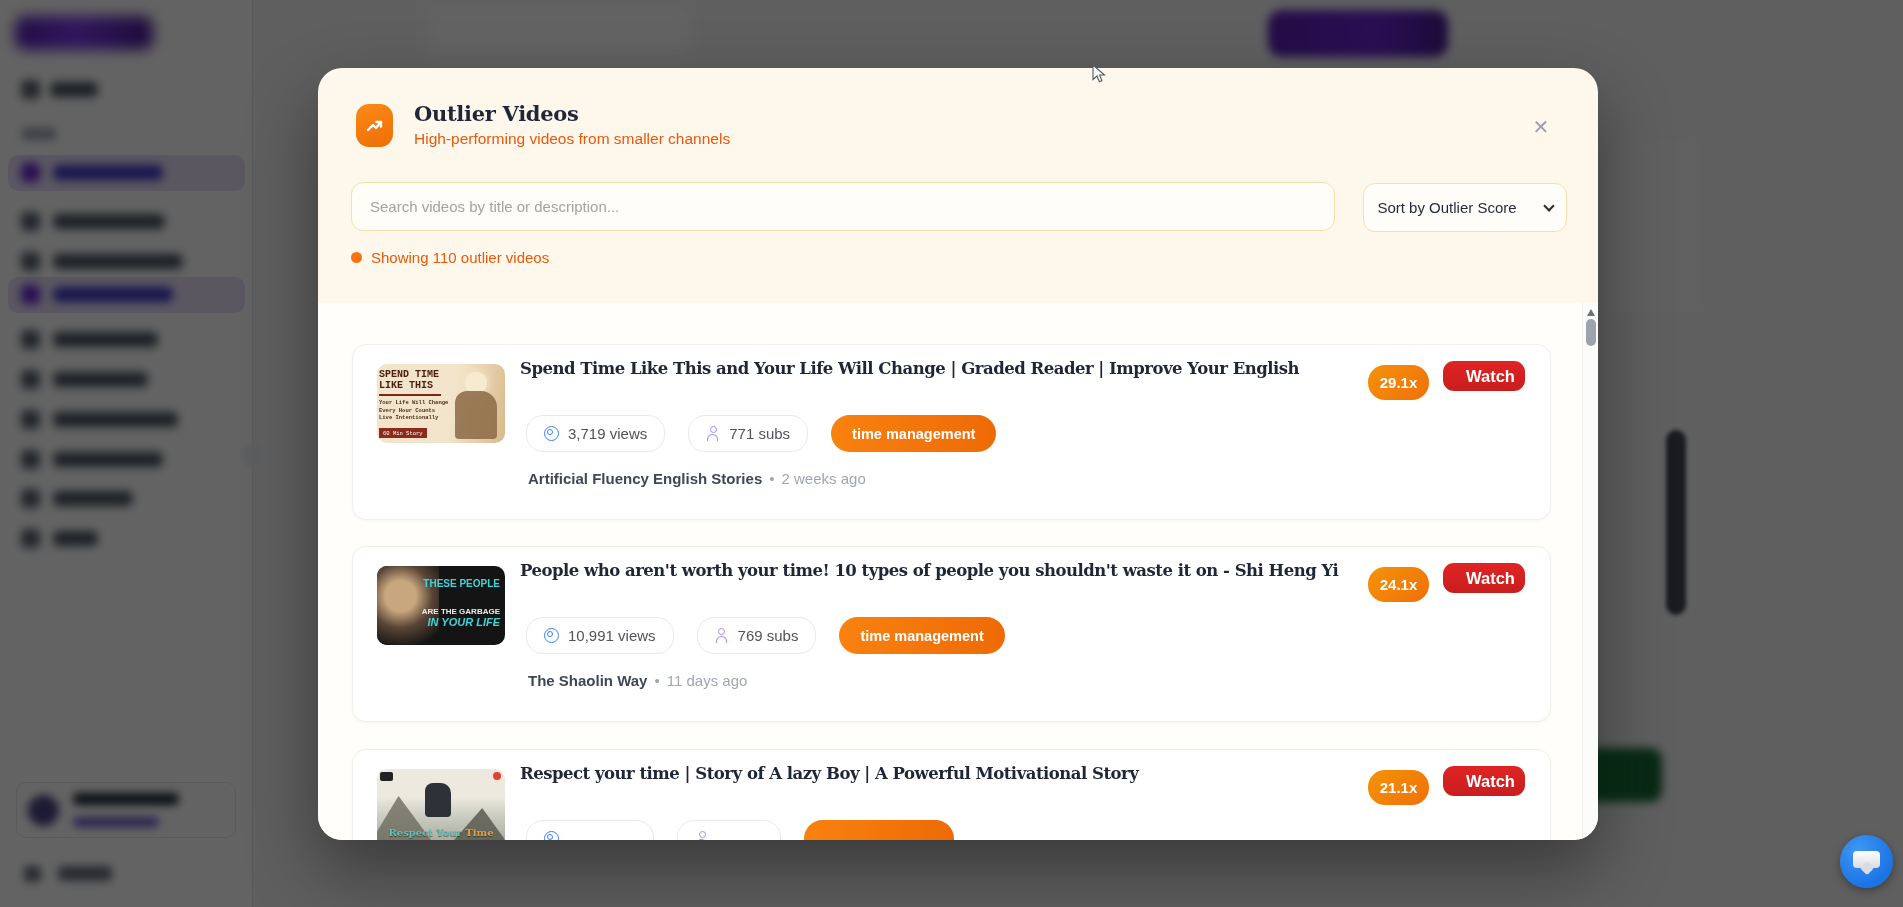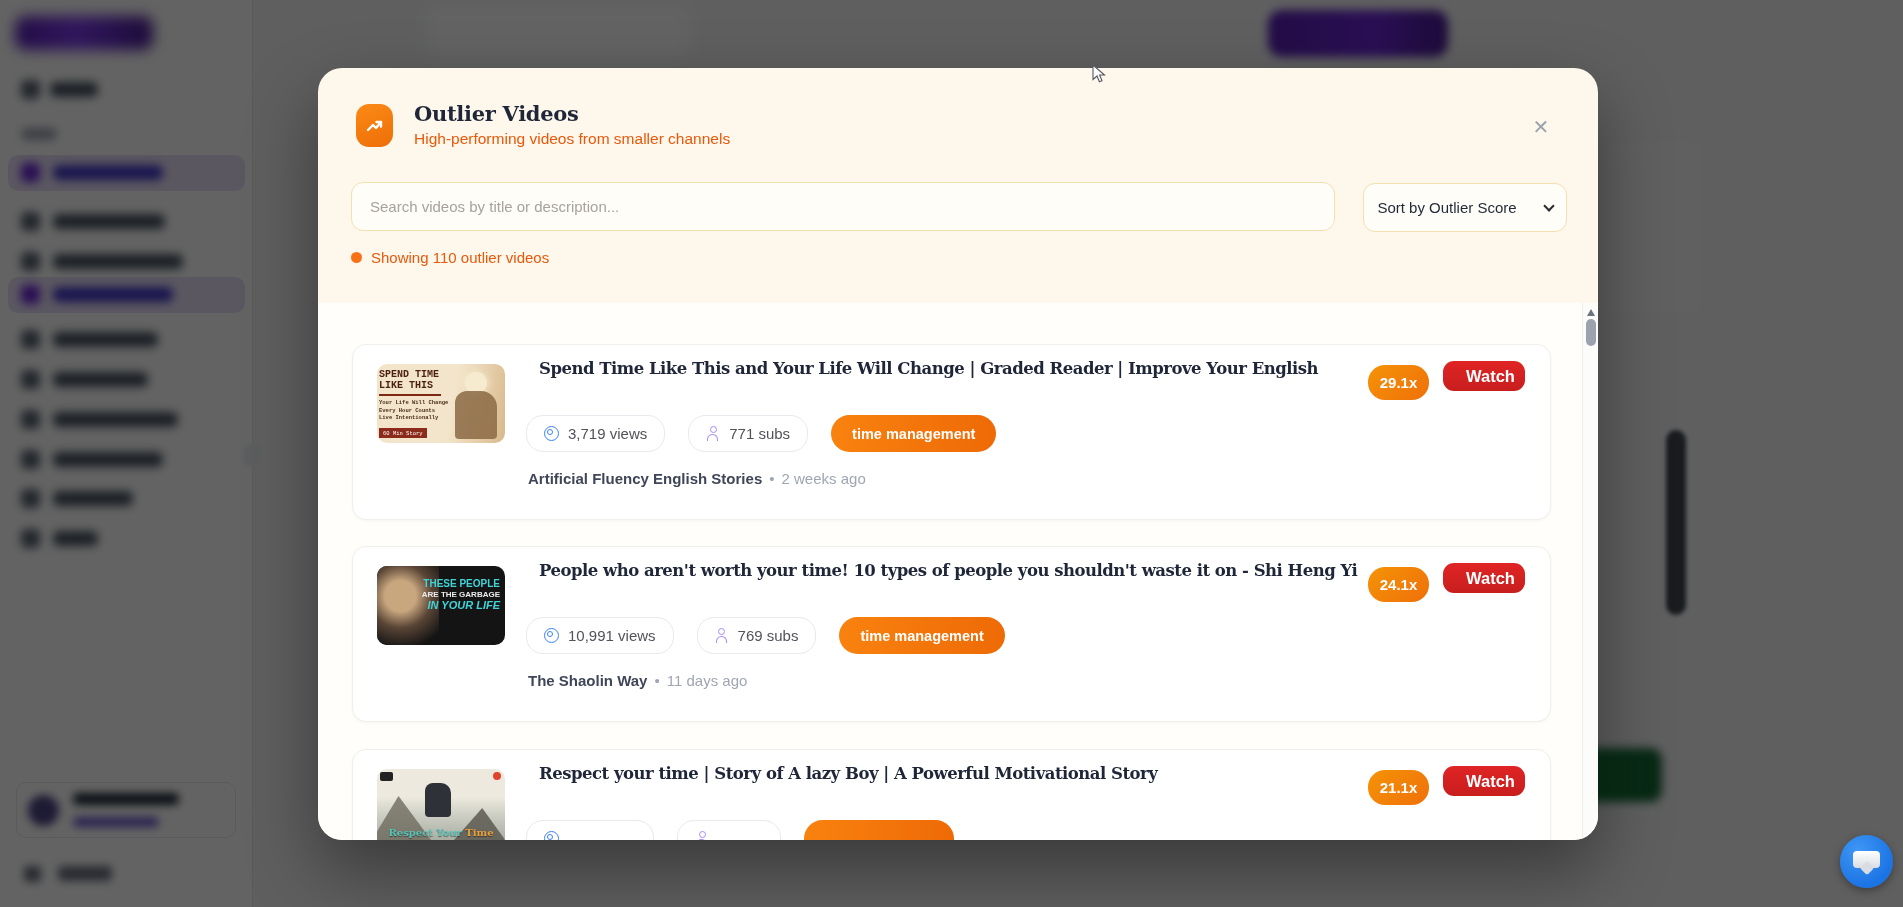--- a/index.html
+++ b/index.html
@@ -82,21 +82,21 @@
     border-left:1px solid #EFEFEA; }
   #scroll-up-arrow { left:4px; top:6px; width:0; height:0; border-left:4.5px solid transparent;
     border-right:4.5px solid transparent; border-bottom:7px solid #6B7280; }
   #scroll-thumb { left:3px; top:16px; width:10px; height:27px; border-radius:5px; background:#9CA3AF; }
 
   
   .video-card { position:absolute; left:34px; width:1199px; height:176px; background:#FFFFFF;
     border:1px solid #F1EFE9; border-radius:14px; box-shadow:0 1px 3px rgba(0,0,0,0.04); }
   .v-thumb { position:absolute; left:24px; top:19px; width:128px; height:79px;
     border-radius:10px; overflow:hidden; }
-  .v-title { position:absolute; left:186px; top:14px; font-family:"DejaVu Serif",serif;
+  .v-title { position:absolute; left:167px; top:14px; font-family:"DejaVu Serif",serif;
     font-weight:bold; font-size:16.5px; letter-spacing:-0.5px; color:#1E2638; white-space:nowrap; }
   .v-pills { position:absolute; left:173px; top:70px; display:flex; gap:23px; align-items:center; }
   .stat-pill { height:37px; border:1px solid #E9E9EE; border-radius:17px; background:#fff;
     display:flex; align-items:center; gap:9px; padding:0 17px; font-size:15px; color:#52525B; }
   .stat-pill.views { min-width:128px; } .stat-pill.subs { min-width:104px; }
   .tag-pill { height:37px; border-radius:19px; padding:0 21px; min-width:150px;
     background:linear-gradient(90deg,#F9820F,#EE6A06); color:#fff; font-weight:bold;
     font-size:14.5px; display:flex; align-items:center; justify-content:center; }
   .v-channel { position:absolute; left:175px; top:125px; font-size:15px; display:flex; gap:7px; }
   .v-channel .ch-name { color:#3E4657; font-weight:bold; }
@@ -131,21 +131,21 @@
   .thumb-tan .t-sun { position:absolute; right:18px; top:8px; width:22px; height:22px;
     border-radius:50%; background:#F7EBCF; box-shadow:0 0 8px #F7EBCF; }
   .thumb-tan .t-fig { position:absolute; right:8px; bottom:4px; width:42px; height:48px;
     border-radius:12px 16px 4px 4px; background:#8B6844; opacity:.85; }
   .thumb-dark { background:#141414; }
   .thumb-dark .t-face { position:absolute; left:-8px; top:-6px; width:70px; height:95px;
     background:radial-gradient(circle at 45% 38%, #C8A67E 0 22%, #5A4536 45%, #141414 75%); }
   .thumb-dark .t-text { position:absolute; right:5px; top:12px; text-align:right;
     font-weight:bold; line-height:1.15; }
   .thumb-dark .t-text div:nth-child(1){ color:#3FD4D8; font-size:10px; }
-  .thumb-dark .t-text div:nth-child(2){ color:#EDEDED; font-size:8px; }
+  .thumb-dark .t-text div:nth-child(2){ color:#EDEDED; font-size:8px;margin-top:17px; }
   .thumb-dark .t-text div:nth-child(3){ color:#3FD4D8; font-size:11px; font-style:italic; }
   .thumb-scenic { background:linear-gradient(180deg,#EDE9DE 0 35%,#CBCDC2 60%,#9FA396); }
   .thumb-scenic .t-mtn1 { position:absolute; left:-10px; bottom:0; width:70px; height:52px;
     background:#6E6A5E; clip-path:polygon(0 100%,45% 0,100% 100%); opacity:.8; }
   .thumb-scenic .t-mtn2 { position:absolute; right:-6px; bottom:0; width:64px; height:40px;
     background:#55524A; clip-path:polygon(0 100%,55% 0,100% 100%); opacity:.8; }
   .thumb-scenic .t-boy { position:absolute; left:48px; top:14px; width:26px; height:34px;
     border-radius:8px 10px 4px 4px; background:#2E3138; }
   .thumb-scenic .t-text { position:absolute; left:0; right:0; bottom:10px; text-align:center;
     font-family:"DejaVu Serif",serif; font-weight:bold; font-size:10px;

